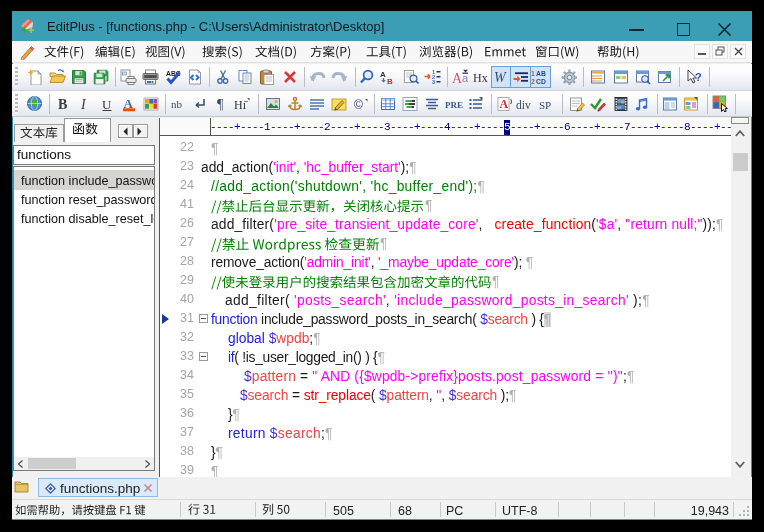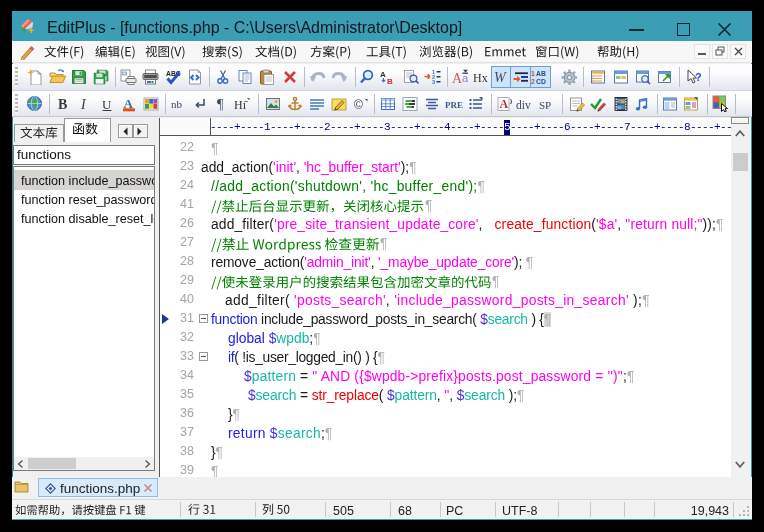--- a/index.html
+++ b/index.html
@@ -1,36 +1,36 @@
 <!DOCTYPE html>
 <html><head><meta charset="utf-8"><style>
 *{margin:0;padding:0;box-sizing:border-box}
 html,body{width:764px;height:532px;background:#000;font-family:"Liberation Sans",sans-serif;overflow:hidden}
 .abs{position:absolute}
 .code{position:absolute;font-size:13.8px;white-space:pre;color:#1a1a1a;letter-spacing:0px}
-.s{color:#ff00f0}.d{color:#4a30d8}.k{color:#2121e0}.r{color:#f00000}.v{color:#14b8a6}.c{color:#008000}
+.s{color:#ff00f0}.d{color:#4a30d8}.k{color:#2121e0}.r{color:#f00000}.v{color:#ef4444}.c{color:#008000}
 .pil{color:#b0b0b0}
 .num{position:absolute;left:160px;width:34px;text-align:right;color:#a5a5a5;font-size:12.5px}
 .sep1{position:absolute;width:1px;height:20px;background:#b8bdc8}
 </style></head><body>
 <div class="abs" style="left:12px;top:11px;width:740px;height:509px;background:#f0f0f0"></div>
 <div class="abs" style="left:12px;top:518px;width:740px;height:2px;background:#3b9eb4"></div>
 <div class="abs" style="left:12px;top:41px;width:1px;height:478px;background:#2f87a0"></div>
 <div class="abs" style="left:751px;top:41px;width:1px;height:478px;background:#3a93a8"></div>
 <div class="abs" style="left:12px;top:11px;width:740px;height:30px;background:#3b9eb4"></div>
 <svg class="abs" style="left:19px;top:17px" width="17" height="17" viewBox="0 0 17 17">
 <polygon points="2,9 9,2 14,5 13,10 6,13" fill="#e8635a"></polygon>
 <polygon points="2,9 9,2 11,3.5 4,10.5" fill="#f0968f"></polygon>
 <polygon points="13,5 14,5.5 13.5,10.5 6.5,13 6,12" fill="#d8d8e0"></polygon>
 <path d="M2.6 12.3h5.2v1.1H2.6z" fill="#28a828"></path>
     <path d="M4.7 10.2h1.1v5.4H4.7z" fill="#28a828"></path>
 <path d="M9.5 12.6h5.4v1.2H9.5z" fill="#e8c020"></path>
     <path d="M11.6 10.4h1.2v5.6h-1.2z" fill="#e8c020"></path>
 </svg>
-<div class="abs" style="left:47px;top:19px;font-size:16px;color:#10181c">EditPlus - [functions.php - C:\Users\Administrator\Desktop]</div>
+<div class="abs" style="left:47px;top:19px;font-size:13px;color:#10181c">EditPlus - [functions.php - C:\Users\Administrator\Desktop]</div>
 <div class="abs" style="left:629px;top:29px;width:15px;height:2px;background:#11272e"></div>
 <div class="abs" style="left:677px;top:23px;width:13px;height:13px;border:1.5px solid #11272e"></div>
 <svg class="abs" style="left:717px;top:22px" width="15" height="15" viewBox="0 0 15 15">
     <path d="M1.5 1.5 L13.5 13.5 M13.5 1.5 L1.5 13.5" stroke="#11272e" stroke-width="1.6" fill="none"></path>
   </svg>
 <div class="abs" style="left:12px;top:41px;width:740px;height:22px;background:#f7f7f7;border-bottom:1px solid #e2e2e2"></div>
 <svg class="abs" style="left:20px;top:45px" width="15" height="15" viewBox="0 0 15 15">
 <path d="M1.8 12.2 L10.2 2.8 L12.6 5.0 L4.2 14.4 L1.2 15z" fill="#e8a33d" stroke="#8a6320" stroke-width="0.7"></path>
 <path d="M10.2 2.8 L11.4 1.6 L13.8 3.8 L12.6 5.0z" fill="#e87a7a" stroke="#8a3030" stroke-width="0.7"></path>
 <path d="M1.8 12.2 L1.2 15 L4.2 14.4z" fill="#f5e6c8" stroke="#9a8a60" stroke-width="0.6"></path>
@@ -540,21 +540,21 @@
       <g transform="translate(0,12.15)">
         <path d="M0.1485 2.4165H1.053L5.0895 -10.719H4.1985Z M5.4405 2.4165H6.345L10.381499999999999 -10.719H9.4905Z M18.670499999999997 -11.286V-9.8415H14.9175V-8.91H18.670499999999997V-7.587H15.309V-3.8475H18.603C18.508499999999998 -3.105 18.305999999999997 -2.403 17.874 -1.7685C17.1585 -2.268 16.578 -2.8755 16.1595 -3.5775L15.309 -3.294C15.808499999999999 -2.43 16.47 -1.701 17.2665 -1.0935C16.6455 -0.5265 15.7275 -0.054 14.418 0.2835C14.634 0.4995 14.9175 0.891 15.039 1.1205C16.442999999999998 0.702 17.415 0.135 18.1035 -0.5265C19.467 0.297 21.168 0.837 23.0985 1.107C23.2335 0.8099999999999999 23.490000000000002 0.4185 23.706 0.189C21.762 -0.027 20.061 -0.4995 18.697499999999998 -1.242C19.237499999999997 -2.0385 19.4805 -2.916 19.5885 -3.8475H23.1255V-7.587H19.656V-8.91H23.570999999999998V-9.8415H19.656V-11.286ZM16.253999999999998 -6.7364999999999995H18.670499999999997V-5.319L18.657 -4.7115H16.253999999999998ZM19.656 -6.7364999999999995H22.1535V-4.7115H19.6425L19.656 -5.319ZM14.337 -11.366999999999999C13.5405 -9.315 12.231 -7.317 10.8675 -6.021C11.043 -5.778 11.3265 -5.2515 11.4345 -5.022C11.9475 -5.535 12.447 -6.129 12.9195 -6.7905V1.134H13.8915V-8.262C14.418 -9.1665 14.904 -10.1115 15.282 -11.07Z M30.2805 -11.3265V-9.126H25.8795V-8.127H30.2805V-5.7915H24.921V-4.7924999999999995H29.7C28.485 -3.051 26.433 -1.3635 24.543 -0.5265C24.7725 -0.324 25.11 0.0675 25.2855 0.324C27.0675 -0.594 28.971 -2.2005 30.2805 -3.996V1.08H31.347V-4.05C32.67 -2.241 34.587 -0.567 36.3825 0.3375C36.558 0.0675 36.8955 -0.3375 37.125 -0.54C35.235 -1.3635 33.1695 -3.051 31.9275 -4.7924999999999995H36.801V-5.7915H31.347V-8.127H35.882999999999996V-9.126H31.347V-11.3265Z M41.404500000000006 -4.752H47.034000000000006V-3.051H41.404500000000006ZM40.392 -5.6025V-2.214H48.114000000000004V-5.6025ZM49.464 -9.639C48.9915 -9.1395 48.222 -8.4915 47.560500000000005 -7.992C47.23650000000001 -8.316 46.926 -8.6535 46.642500000000005 -9.018C47.304 -9.477 48.087 -10.098 48.721500000000006 -10.6785L47.938500000000005 -11.232C47.5065 -10.746 46.804500000000004 -10.1115 46.1835 -9.639C45.8055 -10.1655 45.495000000000005 -10.7325 45.2385 -11.313L44.361000000000004 -11.016C44.914500000000004 -9.7605 45.684000000000005 -8.5725 46.615500000000004 -7.5735H42.133500000000005C42.903000000000006 -8.424 43.5645 -9.423 43.983000000000004 -10.53L43.3215 -10.8675L43.1325 -10.827H38.947500000000005V-9.9765H42.660000000000004C42.309000000000005 -9.3015 41.8365 -8.667 41.2965 -8.0865C40.86450000000001 -8.5455 40.1355 -9.072 39.514500000000005 -9.423L38.961000000000006 -8.8695C39.5685 -8.4915 40.257000000000005 -7.938 40.689 -7.4925C39.8385 -6.723 38.8665 -6.0885 37.935 -5.697C38.1375 -5.508 38.42100000000001 -5.157 38.556000000000004 -4.9275C39.717000000000006 -5.481 40.9185 -6.3045 41.931000000000004 -7.3575V-6.7095H46.791000000000004V-7.3845C47.736000000000004 -6.399 48.843 -5.5889999999999995 50.017500000000005 -5.049C50.179500000000004 -5.319 50.4765 -5.7105 50.719500000000004 -5.8995C49.801500000000004 -6.264 48.9375 -6.804 48.1545 -7.452C48.8295 -7.9245 49.599000000000004 -8.532 50.22 -9.099ZM46.3725 -2.133C46.1565 -1.539 45.75150000000001 -0.702 45.4005 -0.1215H42.255L43.092000000000006 -0.4185C42.957 -0.8775 42.6195 -1.593 42.2685 -2.106L41.350500000000004 -1.809C41.6745 -1.296 41.99850000000001 -0.5805 42.120000000000005 -0.1215H38.394000000000005V0.756H50.2875V-0.1215H46.440000000000005C46.737 -0.6345 47.06100000000001 -1.269 47.358000000000004 -1.863Z M52.893 -4.2795C53.770500000000006 -3.7935 54.837 -3.024 55.35 -2.511L56.0655 -3.213C55.5255 -3.726 54.432 -4.4415 53.581500000000005 -4.9005ZM52.893 -10.584V-9.6525H61.074000000000005L61.02 -8.4105H53.298V-7.479H60.966L60.885000000000005 -6.237H51.9885V-5.3325H57.307500000000005V-2.862C55.35 -2.052 53.3115 -1.2285 52.002 -0.729L52.542 0.1755C53.865 -0.3915 55.633500000000005 -1.1475 57.307500000000005 -1.89V-0.027C57.307500000000005 0.162 57.24 0.216 57.024 0.2295C56.80800000000001 0.243 56.05200000000001 0.243 55.255500000000005 0.216C55.3905 0.4725 55.5525 0.8505 55.606500000000004 1.107C56.6595 1.107 57.348000000000006 1.107 57.7665 0.9585C58.1985 0.8099999999999999 58.3335 0.567 58.3335 -0.0135V-3.186C59.4945 -1.431 61.182 -0.1215 63.288000000000004 0.54C63.423 0.27 63.73350000000001 -0.1215 63.9495 -0.3375C62.4915 -0.729 61.222500000000004 -1.4445 60.1965 -2.3895C61.060500000000005 -2.916 62.073 -3.672 62.883 -4.3605L62.019000000000005 -4.995C61.411500000000004 -4.3875 60.4125 -3.5909999999999997 59.575500000000005 -3.024C59.076 -3.5909999999999997 58.657500000000006 -4.239 58.3335 -4.9275V-5.3325H63.774V-6.237H61.938C62.0595 -7.6274999999999995 62.154 -9.288 62.181000000000004 -10.584L61.3845 -10.638L61.209 -10.584Z M66.6495 -10.395V-5.4944999999999995C66.6495 -3.5909999999999997 66.5145 -1.2015 65.016 0.486C65.2455 0.6075 65.65050000000001 0.945 65.799 1.1475C66.83850000000001 0.0 67.2975 -1.5525 67.5 -3.0645H70.88850000000001V0.9585H71.9145V-3.0645H75.5595V-0.297C75.5595 -0.054 75.465 0.027 75.19500000000001 0.0405C74.9385 0.054 74.0205 0.0675 73.0755 0.027C73.2105 0.297 73.3725 0.7424999999999999 73.4265 0.999C74.69550000000001 1.0125 75.4785 0.999 75.9375 0.837C76.3965 0.675 76.55850000000001 0.3645 76.55850000000001 -0.297V-10.395ZM67.6485 -9.423H70.88850000000001V-7.2495H67.6485ZM75.5595 -9.423V-7.2495H71.9145V-9.423ZM67.6485 -6.291H70.88850000000001V-4.023H67.5945C67.635 -4.536 67.6485 -5.0355 67.6485 -5.4944999999999995ZM75.5595 -6.291V-4.023H71.9145V-6.291Z M81.41850000000001 -8.3025H88.4655V-5.5889999999999995H81.405L81.41850000000001 -6.3045ZM84.03750000000001 -11.151C84.3075 -10.557 84.6045 -9.801 84.76650000000001 -9.2475H80.3655V-6.3045C80.3655 -4.266 80.19 -1.458 78.543 0.5535C78.786 0.6615 79.2315 0.972 79.4205 1.161C80.7435 -0.459 81.21600000000001 -2.7 81.3645 -4.644H88.4655V-3.753H89.4915V-9.2475H85.212L85.833 -9.4365C85.671 -9.963 85.3335 -10.7865 85.0095 -11.4075Z M99.036 -5.7105C99.77850000000001 -4.725 100.6965 -3.375 101.1015 -2.5515L101.9655 -3.0915C101.52000000000001 -3.888 100.58850000000001 -5.1975 99.819 -6.156ZM94.824 -11.366999999999999C94.71600000000001 -10.719 94.4865 -9.828 94.2705 -9.1665H92.7585V0.729H93.69V-0.3375H97.4565V-9.1665H95.202C95.4315 -9.747 95.688 -10.503 95.9175 -11.177999999999999ZM93.69 -8.262H96.525V-5.4135H93.69ZM93.69 -1.2555V-4.5225H96.525V-1.2555ZM99.65700000000001 -11.394C99.22500000000001 -9.531 98.49600000000001 -7.668 97.56450000000001 -6.4665C97.8075 -6.3315 98.226 -6.048 98.415 -5.886C98.87400000000001 -6.534 99.306 -7.3575 99.684 -8.2755H103.14C102.97800000000001 -2.862 102.762 -0.783 102.33 -0.324C102.168 -0.135 102.01950000000001 -0.0945 101.7495 -0.0945C101.43900000000001 -0.0945 100.629 -0.108 99.738 -0.1755C99.927 0.081 100.0485 0.513 100.0755 0.7965C100.8315 0.837 101.628 0.864 102.087 0.8235C102.57300000000001 0.7695 102.87 0.6615 103.18050000000001 0.2565C103.7205 -0.40499999999999997 103.90950000000001 -2.4975 104.11200000000001 -8.693999999999999C104.1255 -8.829 104.1255 -9.207 104.1255 -9.207H100.0485C100.2645 -9.8415 100.467 -10.5165 100.629 -11.177999999999999Z M107.325 -11.34V-8.613H105.705V-7.668H107.325V-4.779L105.6105 -4.1715L105.8805 -3.213L107.325 -3.7664999999999997V-0.1755C107.325 0.0 107.25750000000001 0.0405 107.10900000000001 0.0405C106.947 0.054 106.4745 0.054 105.94800000000001 0.0405C106.083 0.324 106.20450000000001 0.756 106.2315 1.0125C107.028 1.026 107.5275 0.9855 107.8515 0.8235C108.1755 0.648 108.2835 0.3645 108.2835 -0.1755V-4.131L109.7955 -4.725L109.62 -5.643L108.2835 -5.13V-7.668H109.6605V-8.613H108.2835V-11.34ZM110.2005 -3.915V-3.051H110.808L110.7 -3.0105C111.267 -2.106 112.0365 -1.3365 112.968 -0.7155C111.82050000000001 -0.216 110.511 0.0945 109.188 0.27C109.3635 0.486 109.55250000000001 0.864 109.647 1.107C111.1455 0.864 112.6035 0.459 113.8725 -0.162C114.93900000000001 0.3915 116.154 0.7965 117.46350000000001 1.053C117.5985 0.7965 117.855 0.4185 118.071 0.216C116.8965 0.027 115.7895 -0.2835 114.8175 -0.702C115.92450000000001 -1.431 116.82900000000001 -2.403 117.38250000000001 -3.6585L116.775 -3.9555L116.5995 -3.915H114.3045V-5.2245H117.4365V-10.233H114.84450000000001V-9.395999999999999H116.5185V-8.127H114.8985V-7.3575H116.5185V-6.0615H114.3045V-11.3535H113.373V-6.0615H111.2535V-7.344H112.72500000000001V-8.127H111.2535V-9.369C111.9555 -9.584999999999999 112.6845 -9.855 113.27850000000001 -10.179L112.54950000000001 -10.854C112.05 -10.5165 111.159 -10.1385 110.376 -9.882V-5.2245H113.373V-3.915ZM116.0055 -3.051C115.4925 -2.2815 114.76350000000001 -1.6605 113.886 -1.1744999999999999C112.995 -1.6875 112.2525 -2.3085 111.7125 -3.051Z M127.12950000000001 -1.404C128.27700000000002 -0.783 129.7215 0.162 130.4235 0.783L131.247 0.189C130.4775 -0.432 129.0195 -1.323 127.899 -1.9035ZM122.49900000000001 -1.836C121.7295 -1.107 120.5145 -0.351 119.4075 0.1485C119.637 0.3105 120.015 0.6345 120.1905 0.8235C121.257 0.27 122.553 -0.621 123.417 -1.4715ZM121.203 -4.3065C121.4325 -4.401 121.7835 -4.4415 124.2675 -4.6035C123.1605 -4.077 122.2155 -3.672 121.7835 -3.51C121.0005 -3.186 120.40650000000001 -2.997 119.961 -2.9565C120.05550000000001 -2.7 120.1905 -2.241 120.23100000000001 -2.0655C120.58200000000001 -2.187 121.1085 -2.241 125.0505 -2.4975V-0.135C125.0505 0.027 124.9965 0.081 124.767 0.081C124.56450000000001 0.108 123.8355 0.108 122.9985 0.081C123.1605 0.351 123.3225 0.729 123.37650000000001 1.0125C124.36200000000001 1.0125 125.0505 1.0125 125.46900000000001 0.8505C125.9145 0.702 126.036 0.432 126.036 -0.108V-2.5515L129.3435 -2.754C129.708 -2.376 130.032 -1.998 130.248 -1.701L131.031 -2.241C130.4505 -2.9835 129.2355 -4.104 128.27700000000002 -4.887L127.5615 -4.428C127.91250000000001 -4.131 128.2905 -3.7935 128.655 -3.4425L122.7555 -3.132C124.659 -3.8475 126.57600000000001 -4.752 128.3985 -5.859L127.6695 -6.4799999999999995C127.0755 -6.0885 126.42750000000001 -5.724 125.766 -5.373L122.7555 -5.1975C123.687 -5.6565 124.6185 -6.21 125.46900000000001 -6.8175L125.06400000000001 -7.128H130.221V-5.4675H131.22V-8.0055H125.8605V-9.261H131.0445V-10.152H125.8605V-11.3535H124.8075V-10.152H119.61V-9.261H124.8075V-8.0055H119.47500000000001V-5.4675H120.43350000000001V-7.128H124.443C123.4845 -6.3854999999999995 122.283 -5.7375 121.905 -5.5485C121.527 -5.346 121.18950000000001 -5.2245 120.933 -5.1975C121.0275 -4.9545 121.16250000000001 -4.4955 121.203 -4.3065Z M132.5565 -0.7155 132.732 0.324C134.0685 0.027 135.864 -0.351 137.565 -0.7424999999999999L137.484 -1.674C135.675 -1.3094999999999999 133.812 -0.918 132.5565 -0.7155ZM132.84 -5.7645C133.0425 -5.859 133.38 -5.9265 135.0945 -6.129C134.487 -5.2785 133.92000000000002 -4.6035 133.6635 -4.3469999999999995C133.218 -3.8609999999999998 132.9075 -3.537 132.597 -3.4695C132.7185 -3.1995 132.8805 -2.7 132.9345 -2.484C133.2585 -2.6595 133.74450000000002 -2.7675 137.511 -3.456C137.484 -3.672 137.4435 -4.077 137.457 -4.3469999999999995L134.44650000000001 -3.8609999999999998C135.54 -5.0355 136.6065 -6.4665 137.5245 -7.9245L136.59300000000002 -8.4915C136.3365 -8.0055 136.0395 -7.5195 135.729 -7.047L133.9335 -6.8985C134.73 -8.019 135.513 -9.45 136.1205 -10.827L135.08100000000002 -11.259C134.541 -9.679499999999999 133.56900000000002 -8.0055 133.2585 -7.5735C132.975 -7.1415 132.732 -6.8309999999999995 132.489 -6.777C132.6105 -6.4935 132.786 -5.9805 132.84 -5.7645ZM140.7105 -11.3535V-9.531H137.592V-8.559H140.7105V-6.453H137.9295V-5.481H144.585V-6.453H141.75V-8.559H144.8145V-9.531H141.75V-11.3535ZM138.28050000000002 -4.104V1.0665H139.266V0.486H143.235V1.0125H144.2475V-4.104ZM139.266 -0.432V-3.186H143.235V-0.432Z M147.7305 -10.692V-5.319H151.8075V-4.1715H146.421V-3.2399999999999998H150.984C149.769 -1.944 147.8385 -0.783 146.07 -0.20249999999999999C146.2995 0.0135 146.61 0.378 146.772 0.6345C148.554 -0.0405 150.498 -1.323 151.8075 -2.808V1.08H152.874V-2.8755C154.2105 -1.431 156.1815 -0.1215 157.923 0.567C158.07150000000001 0.3105 158.3955 -0.0675 158.6115 -0.2835C156.9105 -0.8505 154.953 -1.998 153.6975 -3.2399999999999998H158.2605V-4.1715H152.874V-5.319H157.032V-10.692ZM148.77 -7.6005H151.8075V-6.1965H148.77ZM152.874 -7.6005H155.9385V-6.1965H152.874ZM148.77 -9.8145H151.8075V-8.4375H148.77ZM152.874 -9.8145H155.9385V-8.4375H152.874Z M163.1745 -11.4075C162.37800000000001 -9.558 161.0415 -7.8165 159.5565 -6.723C159.7995 -6.5475 160.218 -6.1695 160.39350000000002 -5.9805C161.217 -6.6555 162.02700000000002 -7.5465 162.7425 -8.559H169.83C169.722 -4.7924999999999995 169.5735 -3.429 169.317 -3.105C169.1955 -2.943 169.074 -2.916 168.858 -2.9295C168.6285 -2.916 168.0885 -2.9295 167.49450000000002 -2.9699999999999998C167.643 -2.7135 167.751 -2.3085 167.778 -2.0115C168.399 -1.971 168.993 -1.971 169.344 -2.0115C169.70850000000002 -2.052 169.9785 -2.16 170.208 -2.4705C170.586 -2.9565 170.721 -4.536 170.86950000000002 -9.045C170.883 -9.18 170.883 -9.5175 170.883 -9.5175H163.36350000000002C163.674 -10.0305 163.94400000000002 -10.5705 164.187 -11.1105ZM162.7155 -6.2505H166.266V-4.05H162.7155ZM161.7165 -7.155V-1.0935C161.7165 0.432 162.351 0.7965 164.484 0.7965C164.9565 0.7965 169.0875 0.7965 169.614 0.7965C171.45 0.7965 171.8415 0.2835 172.0575 -1.4985C171.7605 -1.5525 171.3285 -1.7145 171.072 -1.8765C170.937 -0.459 170.748 -0.162 169.587 -0.162C168.696 -0.162 165.1185 -0.162 164.4165 -0.162C162.972 -0.162 162.7155 -0.351 162.7155 -1.0935V-3.1455H167.2515V-7.155Z M177.984 -7.884C178.713 -7.452 179.5905 -6.8175 180.0225 -6.372L180.7785 -6.9795C180.3195 -7.4115 179.415 -8.019 178.6995 -8.424ZM174.987 -3.4965V1.0665H176.013V0.4185H182.6145V1.0395H183.6675V-3.4965H181.2375C181.9665 -4.293 182.736 -5.157 183.33 -5.859L182.5875 -6.2505L182.4255 -6.183H175.1085V-5.2785H181.575C181.0755 -4.725 180.4815 -4.0635 179.9415 -3.4965ZM176.013 -0.4725V-2.6055H182.6145V-0.4725ZM179.3475 -11.394C178.065 -9.45 175.608 -7.8705 173.07 -7.047C173.31300000000002 -6.7905 173.61 -6.4125 173.7585 -6.1425C175.905 -6.939 177.9435 -8.235 179.388 -9.828C180.792 -8.262 182.925 -6.885 184.9635 -6.2505C185.1255 -6.5205 185.436 -6.9254999999999995 185.6655 -7.1415C183.519 -7.7085 181.2105 -9.0585 179.9415 -10.4895L180.2655 -10.935Z M193.806 -9.666V0.8775H194.778V-0.1215H197.397V0.7695H198.4095V-9.666ZM194.778 -1.0935V-8.6805H197.397V-1.0935ZM188.7165 -11.1645 188.703 -8.775H186.7995V-7.7895H188.67600000000002C188.5815 -4.3875 188.163 -1.3905 186.462 0.3915C186.7185 0.5535 187.083 0.864 187.245 1.0935C189.0675 -0.891 189.54 -4.131 189.6615 -7.7895H191.7135C191.6055 -2.592 191.484 -0.7424999999999999 191.2005 -0.351C191.079 -0.1755 190.94400000000002 -0.1215 190.7415 -0.135C190.4985 -0.135 189.918 -0.135 189.2835 -0.189C189.459 0.0945 189.5535 0.5265 189.5805 0.8235C190.18800000000002 0.864 190.809 0.8775 191.187 0.8235C191.5785 0.7695 191.835 0.648 192.078 0.297C192.4965 -0.2835 192.591 -2.2545 192.699 -8.262C192.699 -8.4105 192.699 -8.775 192.699 -8.775H189.6885L189.7155 -11.1645Z M202.041 -7.4655C201.663 -6.642 201.01500000000001 -5.6565 200.2185 -5.0625L201.042 -4.563C201.82500000000002 -5.211 202.4325 -6.237 202.8645 -7.0875ZM204.336 -8.478C205.173 -8.0865 206.172 -7.4655 206.65800000000002 -6.993L207.198 -7.6545C206.6985 -8.1 205.6725 -8.7075 204.849 -9.072ZM209.4255 -6.8985C210.2895 -6.156 211.275 -5.076 211.707 -4.3605L212.47650000000002 -4.9275C212.031 -5.643 211.01850000000002 -6.669 210.168 -7.398ZM208.872 -8.613C207.8325 -7.344 206.3205 -6.291 204.579 -5.454V-7.6815H203.661V-5.076V-5.0355C202.52700000000002 -4.563 201.312 -4.1715 200.097 -3.8745C200.286 -3.672 200.583 -3.2399999999999998 200.7045 -3.024C201.7845 -3.3345 202.87800000000001 -3.7125 203.9175 -4.158C204.174 -3.888 204.6465 -3.807 205.47 -3.807C205.767 -3.807 208.0215 -3.807 208.34550000000002 -3.807C209.52 -3.807 209.817 -4.1985 209.952 -5.805C209.6955 -5.859 209.3175 -5.994 209.088 -6.1425C209.0475 -4.833 208.92600000000002 -4.644 208.278 -4.644C207.7785 -4.644 205.8885 -4.644 205.524 -4.644L205.011 -4.671C206.874 -5.5755 208.548 -6.7364999999999995 209.736 -8.181ZM201.7575 -2.646V0.459H209.9925V1.053H211.005V-2.754H209.9925V-0.4995H206.82V-3.375H205.794V-0.4995H202.75650000000002V-2.646ZM205.55100000000002 -11.313C205.686 -10.9755 205.8075 -10.5435 205.8885 -10.179H200.6235V-7.5329999999999995H201.6225V-9.261H211.0455V-7.5329999999999995H212.07150000000001V-10.179H206.9415C206.8605 -10.5705 206.685 -11.07 206.5095 -11.475Z M218.7945 -11.1105C219.1995 -10.449 219.63150000000002 -9.5445 219.7935 -8.991L220.91400000000002 -9.3555C220.725 -9.909 220.2525 -10.7865 219.8475 -11.4345ZM213.75900000000001 -8.964V-7.965H215.865C216.6615 -5.913 217.728 -4.1445 219.1185 -2.7C217.6335 -1.458 215.811 -0.54 213.57 0.0945C213.7725 0.3375 214.0965 0.8099999999999999 214.2045 1.053C216.459 0.324 218.3355 -0.648 219.861 -1.971C221.3865 -0.621 223.2225 0.378 225.4365 0.9855C225.612 0.702 225.909 0.27 226.1385 0.054C223.9785 -0.486 222.1425 -1.4445 220.644 -2.7135C222.0075 -4.104 223.047 -5.832 223.83 -7.965H225.963V-8.964ZM219.888 -3.4154999999999998C218.619 -4.6979999999999995 217.62 -6.237 216.918 -7.965H222.6825C222.0075 -6.1425 221.076 -4.644 219.888 -3.4154999999999998Z M229.7835 -4.077H236.85750000000002V-3.105H229.7835ZM229.7835 -5.7375H236.85750000000002V-4.779H229.7835ZM228.798 -6.4665V-2.3625H232.78050000000002V-1.404H227.2185V-0.567H232.78050000000002V1.0665H233.83350000000002V-0.567H239.3955V-1.404H233.83350000000002V-2.3625H237.8835V-6.4665ZM230.148 -9.1395C230.364 -8.802 230.58 -8.3835 230.7285 -8.019H227.2455V-7.1955H239.4225V-8.019H235.92600000000002C236.142 -8.37 236.3715 -8.775 236.5875 -9.1665L235.5345 -9.4095C235.3725 -9.0045 235.0755 -8.451 234.81900000000002 -8.019H231.822C231.66 -8.424 231.39000000000001 -8.964 231.1065 -9.369ZM232.4295 -11.2995C232.605 -10.988999999999999 232.821 -10.5975 232.9695 -10.2465H228.1365V-9.4095H238.572V-10.2465H234.09C233.928 -10.638 233.6715 -11.151 233.415 -11.529Z M247.536 -5.7105C248.2785 -4.725 249.19650000000001 -3.375 249.60150000000002 -2.5515L250.4655 -3.0915C250.02 -3.888 249.0885 -5.1975 248.31900000000002 -6.156ZM243.324 -11.366999999999999C243.216 -10.719 242.9865 -9.828 242.7705 -9.1665H241.2585V0.729H242.19V-0.3375H245.9565V-9.1665H243.702C243.9315 -9.747 244.18800000000002 -10.503 244.4175 -11.177999999999999ZM242.19 -8.262H245.025V-5.4135H242.19ZM242.19 -1.2555V-4.5225H245.025V-1.2555ZM248.157 -11.394C247.725 -9.531 246.996 -7.668 246.0645 -6.4665C246.3075 -6.3315 246.726 -6.048 246.915 -5.886C247.374 -6.534 247.806 -7.3575 248.184 -8.2755H251.64000000000001C251.478 -2.862 251.262 -0.783 250.83 -0.324C250.668 -0.135 250.5195 -0.0945 250.2495 -0.0945C249.939 -0.0945 249.129 -0.108 248.238 -0.1755C248.427 0.081 248.5485 0.513 248.5755 0.7965C249.3315 0.837 250.12800000000001 0.864 250.587 0.8235C251.073 0.7695 251.37 0.6615 251.6805 0.2565C252.22050000000002 -0.40499999999999997 252.4095 -2.4975 252.612 -8.693999999999999C252.6255 -8.829 252.6255 -9.207 252.6255 -9.207H248.5485C248.7645 -9.8415 248.967 -10.5165 249.129 -11.177999999999999Z M263.2365 -10.5705C264.033 -9.8955 264.978 -8.9505 265.4235 -8.343L266.2065 -8.883C265.7475 -9.490499999999999 264.7755 -10.4085 263.9655 -11.0565ZM260.982 -11.151C261.036 -9.72 261.1305 -8.37 261.252 -7.128L257.958 -6.7095L258.1065 -5.751L261.36 -6.156C261.873 -1.917 262.953 0.9045 265.194 1.0665C265.9095 1.107 266.4495 0.40499999999999997 266.7465 -1.9304999999999999C266.544 -2.025 266.0985 -2.268 265.896 -2.4705C265.761 -0.9045 265.545 -0.108 265.1535 -0.1215C263.709 -0.27 262.818 -2.7 262.359 -6.291L266.4765 -6.804L266.328 -7.7625L262.251 -7.2495C262.116 -8.451 262.035 -9.774 261.9945 -11.151ZM257.8095 -11.205C256.9185 -9.0585 255.42000000000002 -6.993 253.8675 -5.67C254.043 -5.4405 254.3535 -4.9275 254.4615 -4.6979999999999995C255.0825 -5.2515 255.69 -5.9265 256.2705 -6.669V1.053H257.31V-8.154C257.8635 -9.018 258.363 -9.9495 258.76800000000003 -10.8945Z M272.619 -2.7675V-1.8495H277.776V-2.7675ZM273.7125 -8.775C273.618 -7.4385 273.4425 -5.6295 273.267 -4.5495H273.537L278.7345 -4.536C278.478 -1.5795 278.181 -0.378 277.83 -0.027C277.695 0.108 277.56 0.135 277.317 0.1215C277.074 0.1215 276.4665 0.1215 275.81850000000003 0.054C275.9805 0.3105 276.075 0.702 276.102 0.9855C276.75 1.026 277.371 1.026 277.722 0.999C278.127 0.972 278.3835 0.8775 278.64 0.5805C279.126 0.0945 279.4365 -1.323 279.747 -4.968C279.7605 -5.1165 279.774 -5.4135 279.774 -5.4135H278.1C278.31600000000003 -7.0875 278.532 -9.1125 278.64 -10.5165L277.9245 -10.5975L277.7625 -10.5435H273.0645V-9.612H277.587C277.479 -8.424 277.3035 -6.777 277.1415 -5.4135H274.3335C274.455 -6.4125 274.59000000000003 -7.6815 274.6575 -8.7075ZM267.7725 -10.6245V-9.693H269.4195C269.0415 -7.6274999999999995 268.434 -5.7105 267.4755 -4.428C267.6375 -4.158 267.867 -3.5909999999999997 267.9345 -3.3345C268.19100000000003 -3.672 268.434 -4.0365 268.65 -4.4415V0.459H269.5275V-0.621H272.0115V-6.4665H269.541C269.892 -7.479 270.1755 -8.5725 270.3915 -9.693H272.403V-10.6245ZM269.5275 -5.5485H271.1205V-1.5255H269.5275Z" fill="#008000"></path>
       </g>
     </svg></div>
 <div class="code pil" style="left:492px;top:272px;line-height:19px">¶</div>
 <div class="code" style="left:225px;top:291px;line-height:19px;letter-spacing:0.32px">add_filter( <span class="s">'posts_search'</span>, <span class="s">'include_password_posts_in_search'</span> );<span class="pil">¶</span></div>
 <div class="code" style="left:211px;top:310px;line-height:19px;letter-spacing:-0.23px"><span class="k">function</span> include_password_posts_in_search( <span class="d">$</span><span class="v">search</span> ) {<span class="pil" style="background:#d9d9d9">¶</span></div>
 <div class="code" style="left:228px;top:329px;line-height:19px;letter-spacing:0.00px"><span class="k">global</span> <span class="d">$</span><span class="v">wpdb</span>;<span class="pil">¶</span></div>
 <div class="code" style="left:228px;top:348px;line-height:19px;letter-spacing:-0.28px"><span class="k">if</span>( !is_user_logged_in() ) {<span class="pil">¶</span></div>
 <div class="code" style="left:244px;top:367px;line-height:19px;letter-spacing:0.18px"><span class="d">$</span><span class="v">pattern</span> = <span class="s">" AND ({$wpdb-&gt;prefix}posts.post_password = '')"</span>;<span class="pil">¶</span></div>
-<div class="code" style="left:248px;top:386px;line-height:19px;letter-spacing:-0.11px"><span class="d">$</span><span class="v">search</span> = <span class="r">str_replace</span>( <span class="d">$</span><span class="v">pattern</span>, <span class="s">''</span>, <span class="d">$</span><span class="v">search</span> );<span class="pil">¶</span></div>
+<div class="code" style="left:240px;top:386px;line-height:19px;letter-spacing:-0.11px"><span class="d">$</span><span class="v">search</span> = <span class="r">str_replace</span>( <span class="d">$</span><span class="v">pattern</span>, <span class="s">''</span>, <span class="d">$</span><span class="v">search</span> );<span class="pil">¶</span></div>
 <div class="code" style="left:228px;top:405px;line-height:19px;letter-spacing:0.00px">}<span class="pil">¶</span></div>
 <div class="code" style="left:228px;top:424px;line-height:19px;letter-spacing:0.28px"><span class="k">return</span> <span class="d">$</span><span class="v">search</span>;<span class="pil">¶</span></div>
 <div class="code" style="left:211px;top:443px;line-height:19px;letter-spacing:0.00px">}<span class="pil">¶</span></div>
 <div class="code" style="left:211px;top:462px;line-height:19px;letter-spacing:0.00px"><span class="pil">¶</span></div>
 <div class="abs" style="left:731px;top:117px;width:19px;height:356px;background:#f1f1f1"></div>
 <div class="abs" style="left:731px;top:117px;width:18px;height:7px;background:#f5f5f0;border:1px solid #8a8a8a;box-shadow:inset 1px 1px 0 #fff"></div>
 <svg class="abs" style="left:735px;top:130px" width="10" height="7" viewBox="0 0 10 7">
     <path d="M0.8 6 L5 1.2 L9.2 6" fill="none" stroke="#606060" stroke-width="1.8"></path>
   </svg>
 <svg class="abs" style="left:735px;top:461px" width="10" height="7" viewBox="0 0 10 7">

